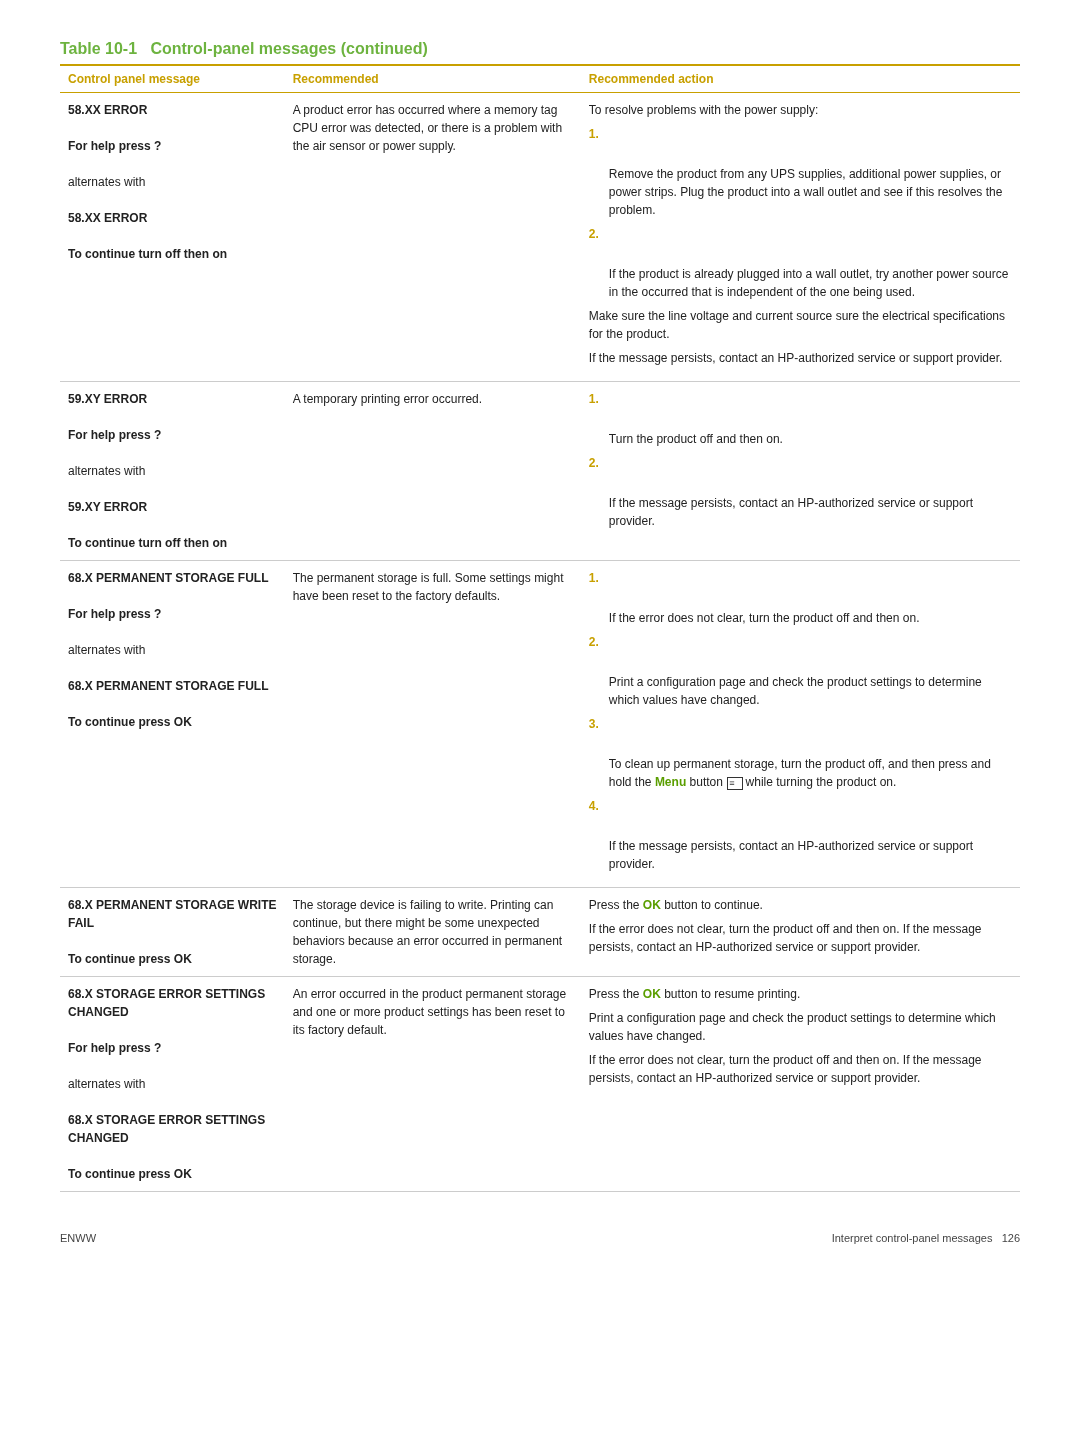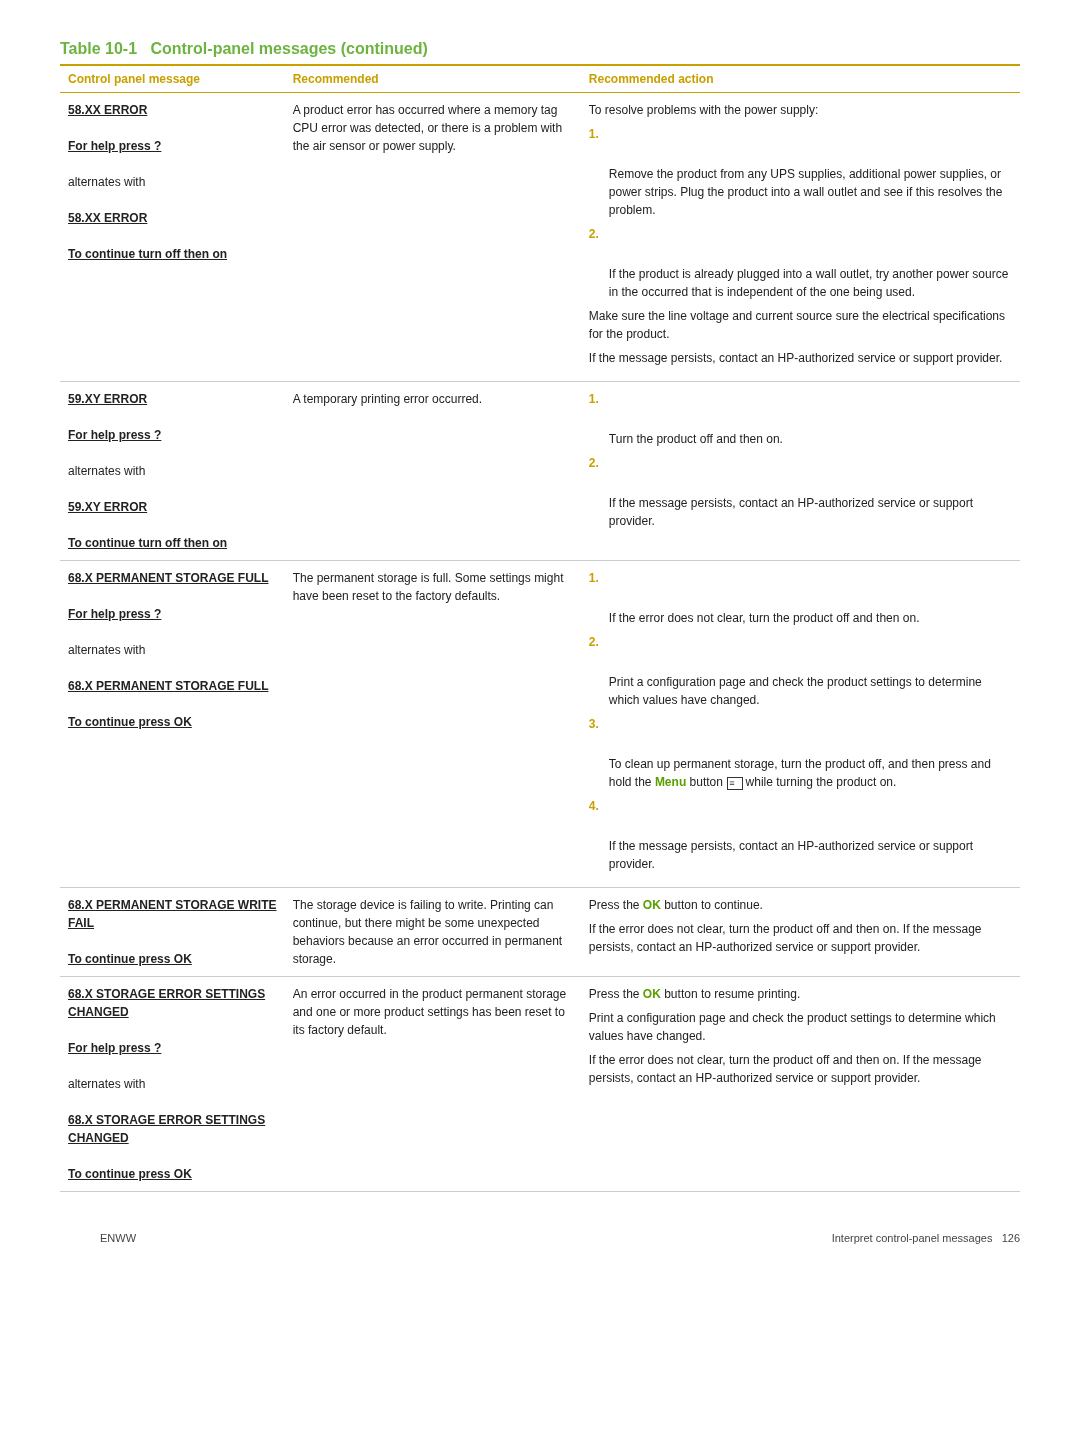--- a/index.html
+++ b/index.html
@@ -43,21 +43,21 @@
       vertical-align: top;
     }
     table tbody td {
       padding: 8px 8px;
       vertical-align: top;
       line-height: 1.5;
     }
     .col-control { width: 220px; }
     .col-desc { width: 290px; }
     .col-action { width: 430px; }
-    .bold { font-weight: bold; text-decoration: underline; }
+    .bold { font-weight: bold; }
     .green { color: #5a9e00; font-weight: bold; }
     .action-item { display: flex; gap: 6px; margin-bottom: 6px; }
     .action-num { color: #c8a000; font-weight: bold; min-width: 14px; }
     .action-text { flex: 1; margin-top: 40px; }
     .action-para { margin-bottom: 6px; }
     .ok-green { color: #5a9e00; font-weight: bold; }
     .menu-icon {
       display: inline-block;
       width: 14px;
       height: 11px;
@@ -82,21 +82,20 @@
       top: 0; left: 2px;
       color: #333;
     }
     .footer {
       display: flex;
       justify-content: space-between;
       align-items: flex-start;
       margin-top: 40px;
       font-size: 11px;
       color: #444;
-      margin-left: 40px;
     }
   </style>
 </head>
 <body>
 
 <div class="table-title">
   <span>Table 10-1</span>
   &nbsp;
   <span>Control-panel messages (continued)</span>
 </div>

